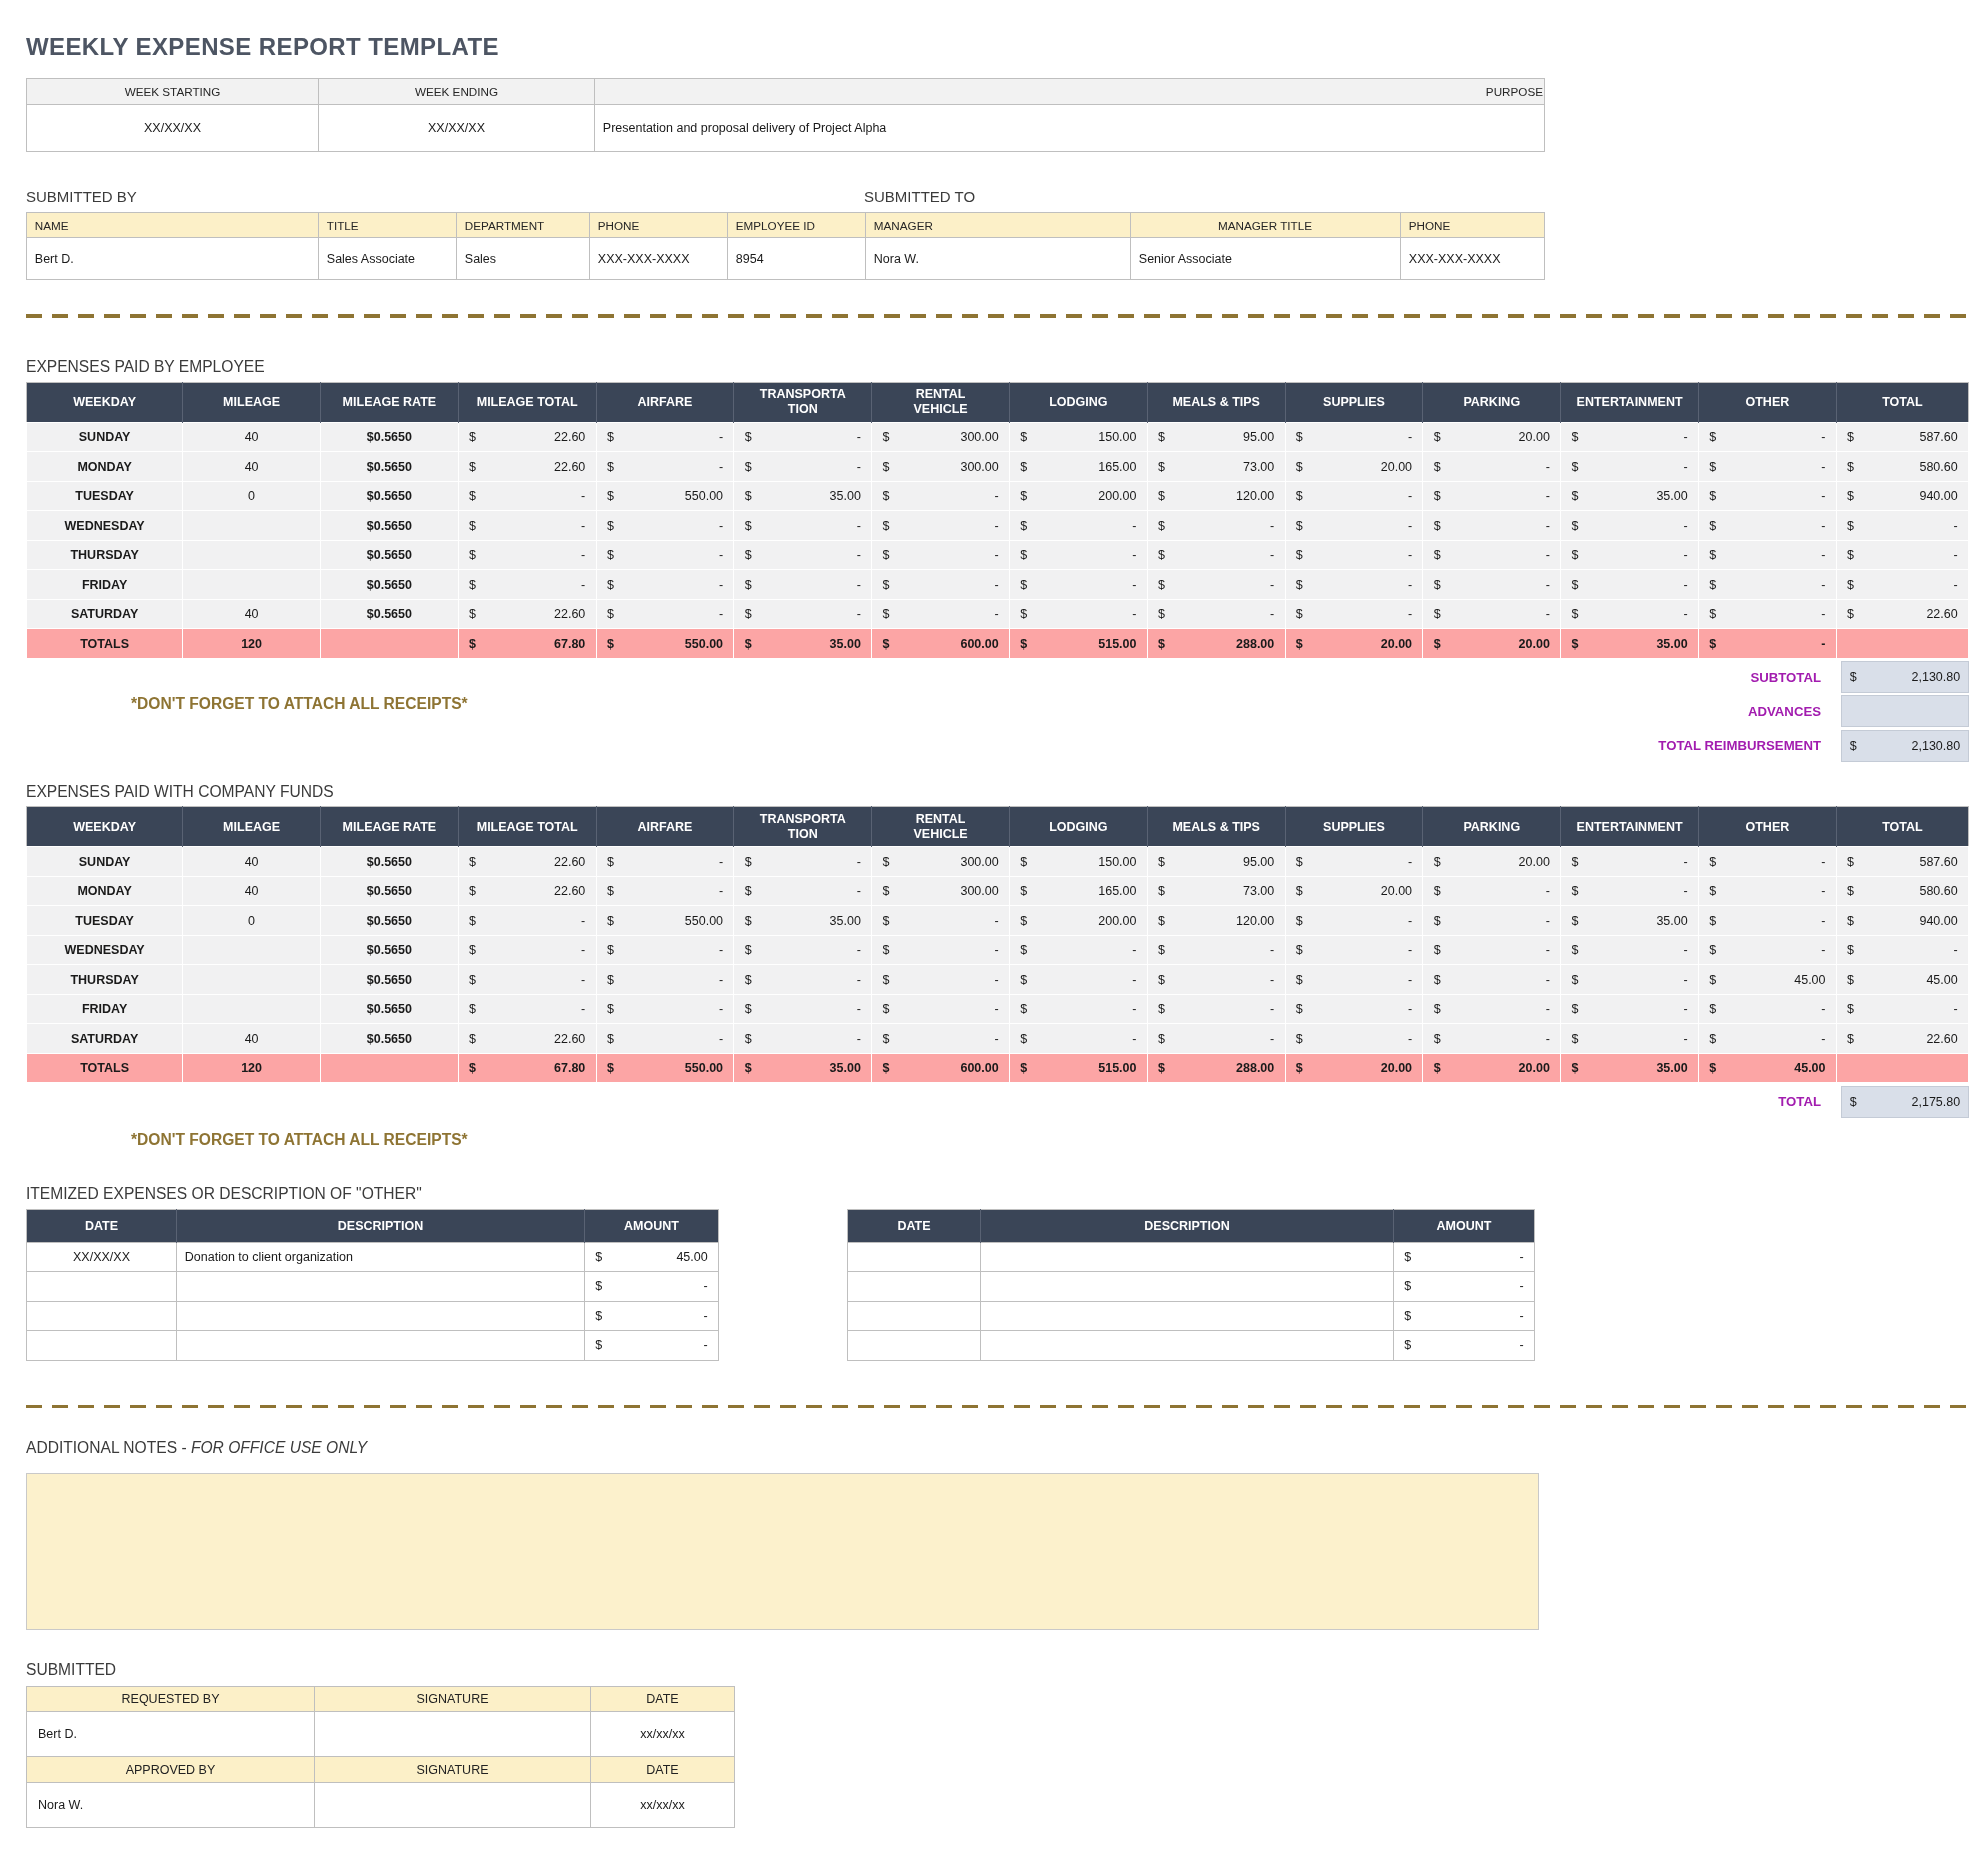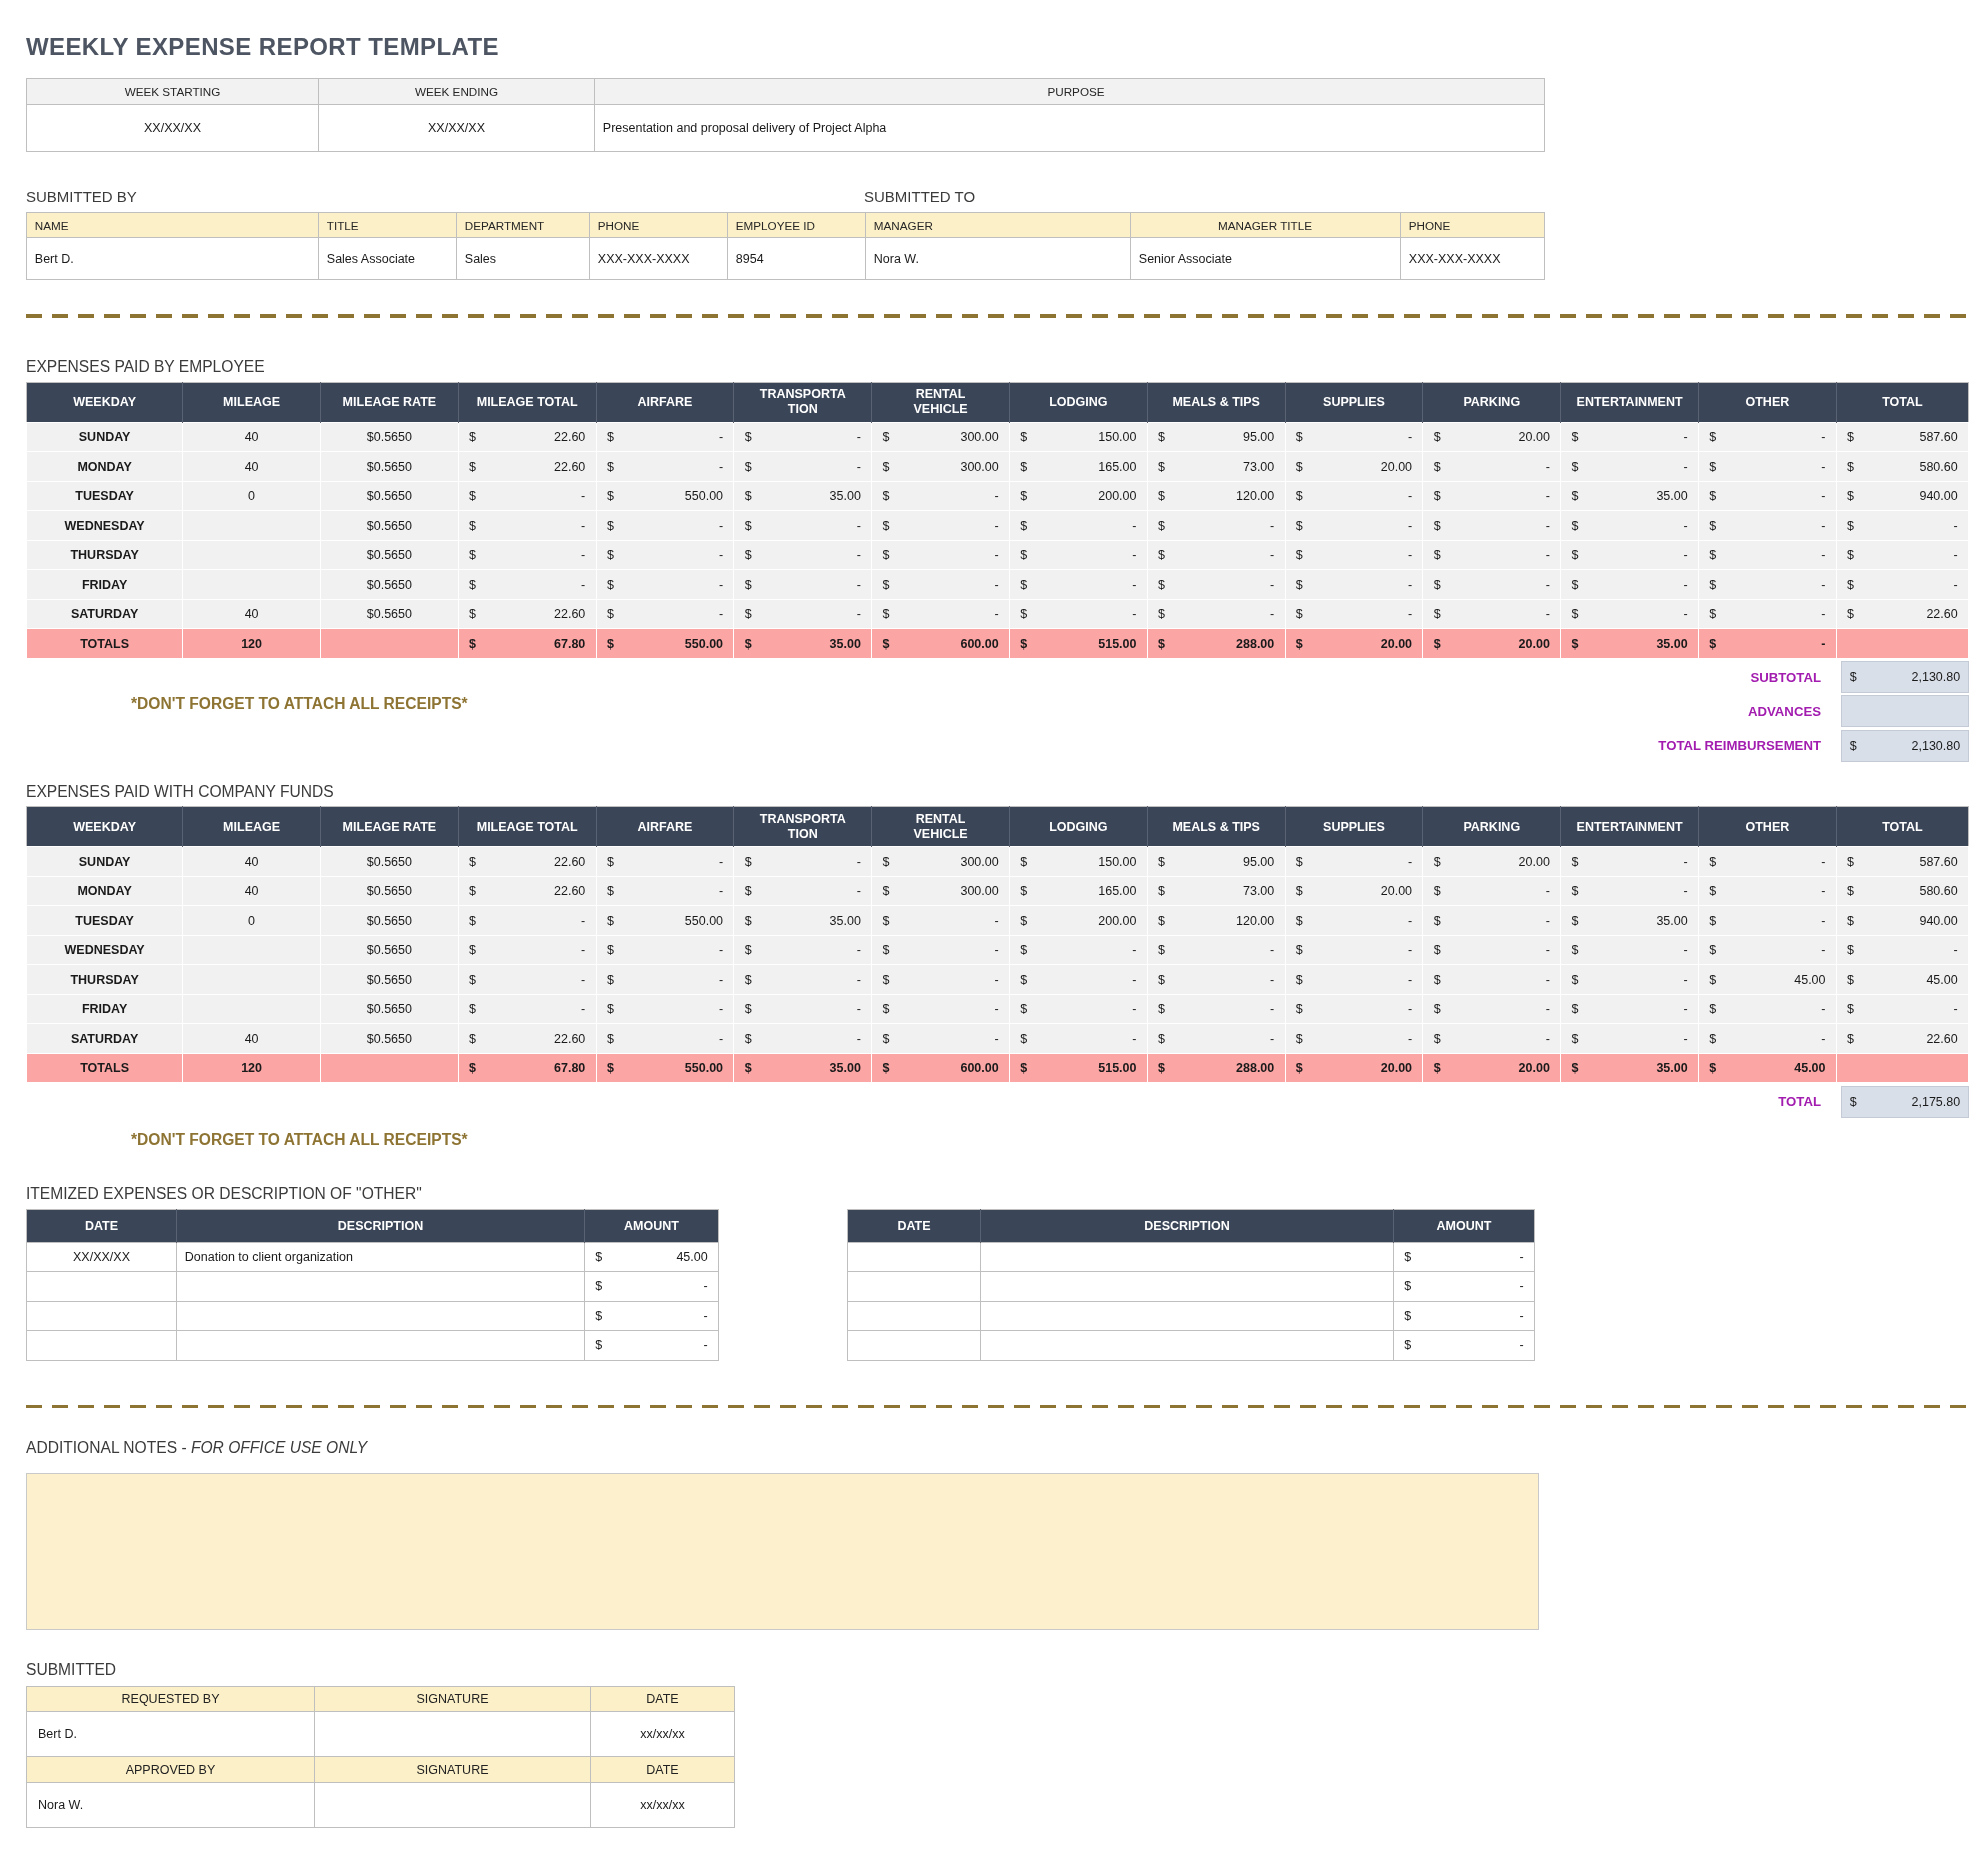--- a/index.html
+++ b/index.html
@@ -2,21 +2,21 @@
 <html style="font-size:12.5px"><head>
 <meta charset="utf-8">
 <style>
   html,body{margin:0;padding:0;background:#fff;}
   body{width:1985px;height:1868px;font-family:"Liberation Sans",sans-serif;color:#1a1a1a;position:relative;overflow:hidden;}
   .content{position:absolute;left:26px;top:0;width:1943px;}
   .page-title{margin-top:33px;font-size:24px;font-weight:bold;color:#4d5563;letter-spacing:0.4px;}
   
   .week-table{border-collapse:collapse;table-layout:fixed;width:1518px;margin-top:17px;}
   .week-table th{background:#F2F2F2;border:0.8px solid #BFBFBF;height:23px;font-weight:normal;font-size:11.7px;color:#262626;text-align:center;}
-  .week-table th.lft{text-align:center;padding-left:14px;}
+  .week-table th.lft{text-align:right;padding-left:14px;}
   .week-table td{border:0.8px solid #BFBFBF;height:44px;font-size:12.5px;text-align:center;background:#fff;}
   .week-table td.lft{text-align:left;padding-left:7.8px;}
   .sub-labels{position:relative;width:1518px;height:20px;font-size:15px;color:#3b3b3b;margin-top:36px;margin-bottom:3.9px;}
   .sub-labels .lab2{position:absolute;left:838px;top:0;}
   .sub-table{border-collapse:collapse;table-layout:fixed;width:1518px;}
   .sub-table th{background:#FCF0C8;border:0.8px solid #BFBFBF;height:22.6px;font-weight:normal;font-size:11.7px;color:#262626;text-align:left;padding-left:7.8px;}
   .sub-table th.ctr{text-align:center;padding-left:0;}
   .sub-table td{border:0.8px solid #BFBFBF;height:39px;font-size:12.5px;padding-left:7.8px;background:#fff;}
   
   .divider{width:1943px;height:3.9px;background:repeating-linear-gradient(90deg,#8E7433 0 16.3px,#fff 16.3px 26px);}
@@ -29,21 +29,21 @@
   .exp-table thead th{background:#3A4557;color:#fff;font-size:12.5px;font-weight:bold;height:39px;text-align:center;vertical-align:middle;border-right:0.8px solid #596273;padding:0 1.6px;}
   .exp-table thead th:first-child{width:152px;}
   .exp-table thead th:last-child{width:128px;border-right:none;}
   .hw{display:inline-block;width:92px;word-break:break-all;line-height:1.2;}
   .hw2{display:inline-block;width:78px;line-height:1.2;}
   .exp-table tbody td{background:#F1F1F2;border:1.6px solid #fff;height:26.5px;font-size:12.5px;color:#1a1a1a;vertical-align:middle;}
   .exp-table tr.totals td{background:#fca5a5;font-weight:bold;}
   .day{font-weight:bold;color:#2F3B50;text-align:center;}
   .mil{text-align:center;}
   .bold{font-weight:bold;}
-  .rate{font-weight:normal;color:#4472C4;text-align:center;}
+  .rate{font-weight:bold;color:#4472C4;text-align:center;}
   .mc{display:flex;justify-content:space-between;align-items:center;padding:0 9.3px;}
   
   .below{position:relative;width:1943px;margin-top:2.3px;}
   .below.b1{height:114px;}
   .below.b2{height:84px;}
   .summary-col{display:flex;flex-direction:column;align-items:flex-end;gap:2.3px;}
   .summary-row{display:flex;align-items:center;}
   .summary-label{font-size:13.2px;font-weight:bold;color:#a21caf;margin-right:20px;}
   .summary-value{width:128px;height:32px;background:#D9DFE9;border:0.8px solid #C4CBD6;box-sizing:border-box;display:flex;justify-content:space-between;align-items:center;padding:0 7.8px;font-size:12.5px;}
   .receipts{position:absolute;left:105px;color:#8E7433;font-weight:bold;font-size:15.6px;}

